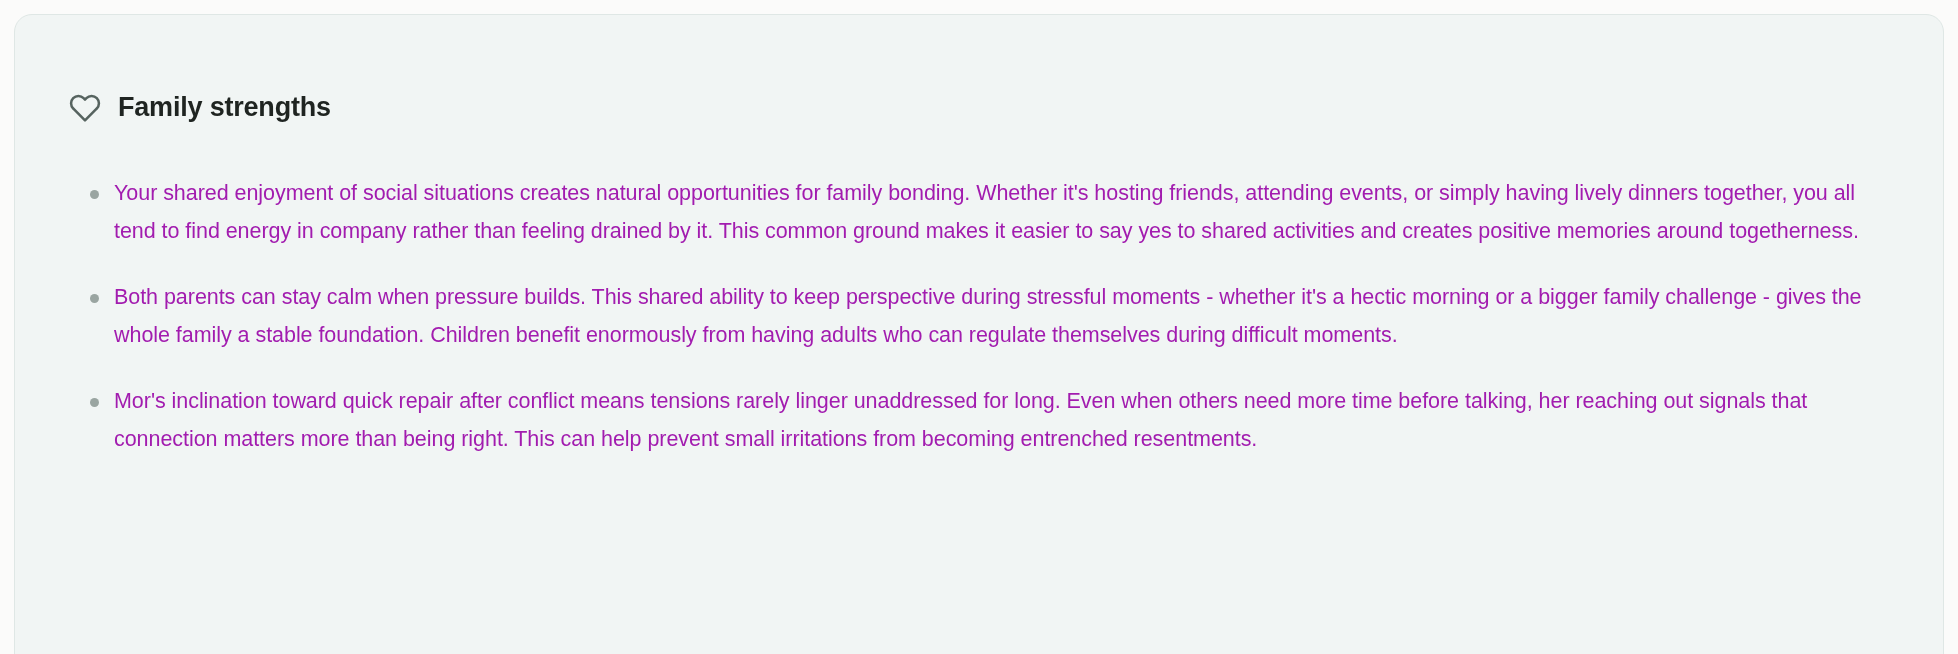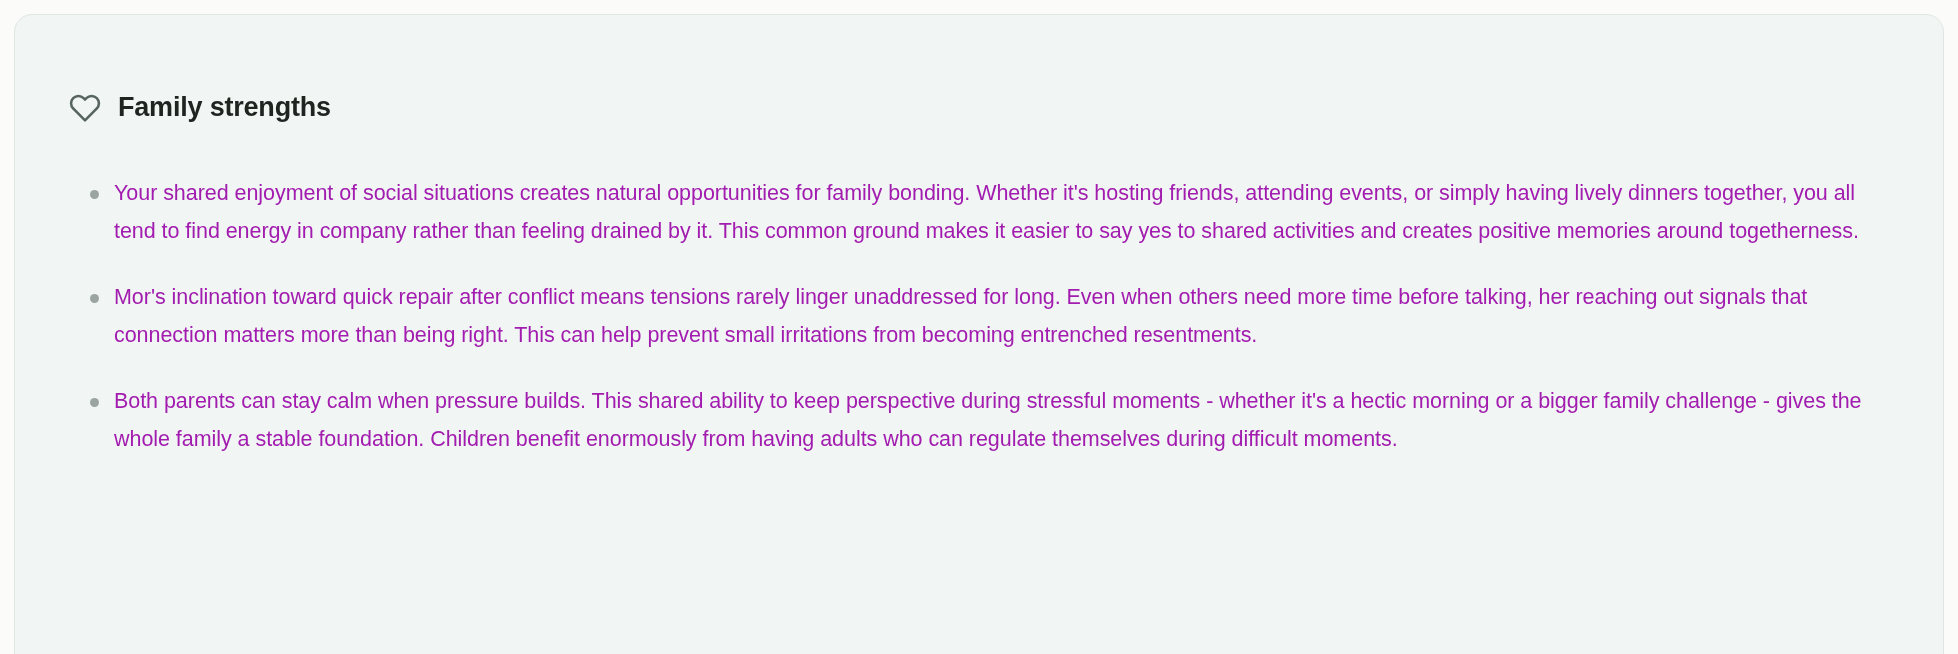--- a/index.html
+++ b/index.html
@@ -101,22 +101,22 @@
       <h2 class="card-title">Family strengths</h2>
     </div>
 
     <ul class="bullet-list">
       <li class="bullet-item">
         <span class="bullet-dot"></span>
         <span>Your shared enjoyment of social situations creates natural opportunities for family bonding. Whether it's hosting friends, attending events, or simply having lively dinners together, you all tend to find energy in company rather than feeling drained by it. This common ground makes it easier to say yes to shared activities and creates positive memories around togetherness.</span>
       </li>
       <li class="bullet-item">
         <span class="bullet-dot"></span>
-        <span>Mor's inclination toward quick repair after conflict means tensions rarely linger unaddressed for long. Even when others need more time before talking, her reaching out signals that connection matters more than being right. This can help prevent small irritations from becoming entrenched resentments.</span>
+        <span>Both parents can stay calm when pressure builds. This shared ability to keep perspective during stressful moments - whether it's a hectic morning or a bigger family challenge - gives the whole family a stable foundation. Children benefit enormously from having adults who can regulate themselves during difficult moments.</span>
       </li>
       <li class="bullet-item">
         <span class="bullet-dot"></span>
-        <span>Both parents can stay calm when pressure builds. This shared ability to keep perspective during stressful moments - whether it's a hectic morning or a bigger family challenge - gives the whole family a stable foundation. Children benefit enormously from having adults who can regulate themselves during difficult moments.</span>
+        <span>Mor's inclination toward quick repair after conflict means tensions rarely linger unaddressed for long. Even when others need more time before talking, her reaching out signals that connection matters more than being right. This can help prevent small irritations from becoming entrenched resentments.</span>
       </li>
     </ul>
 
   </section>
 </div>
 
 </body></html>

